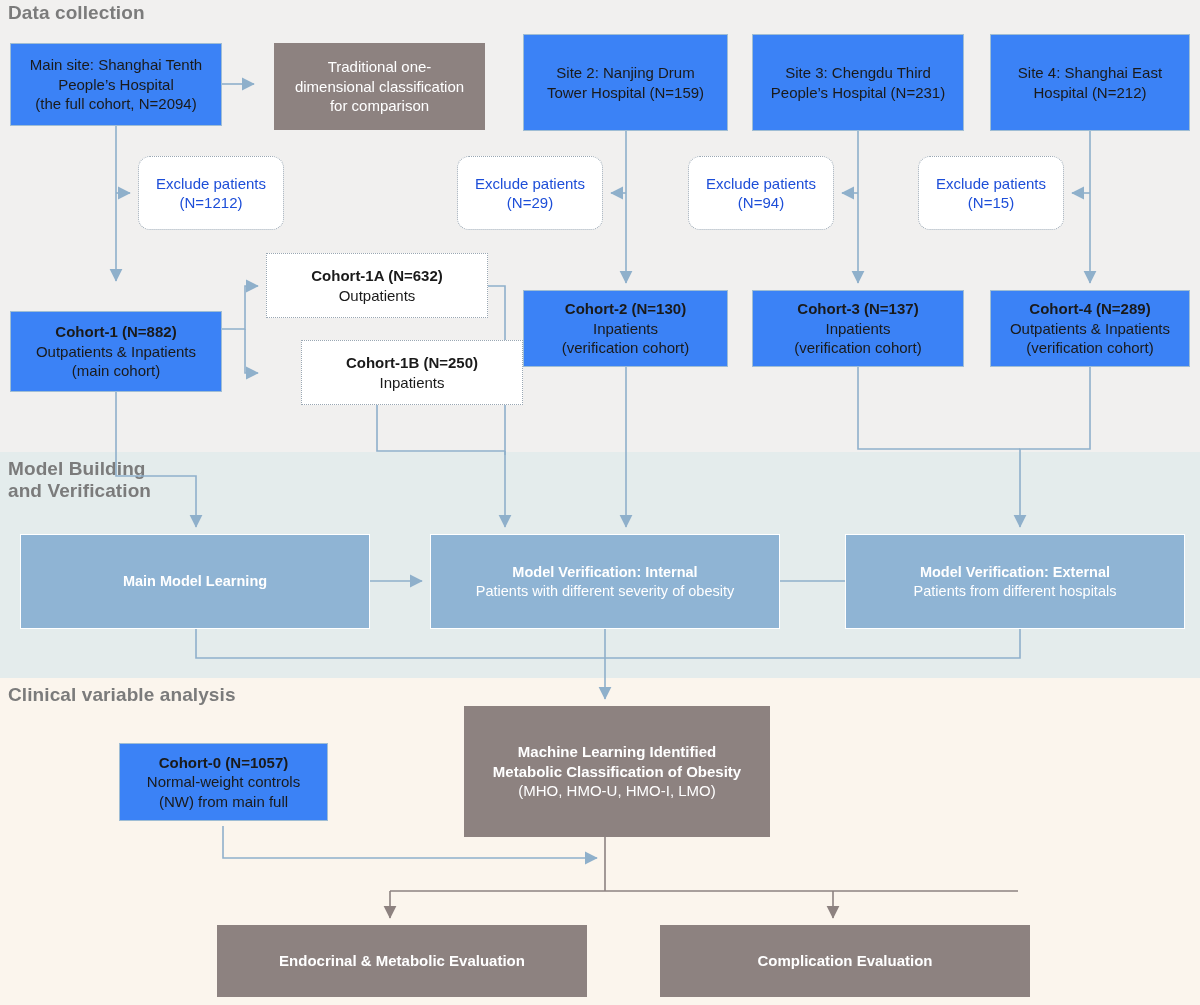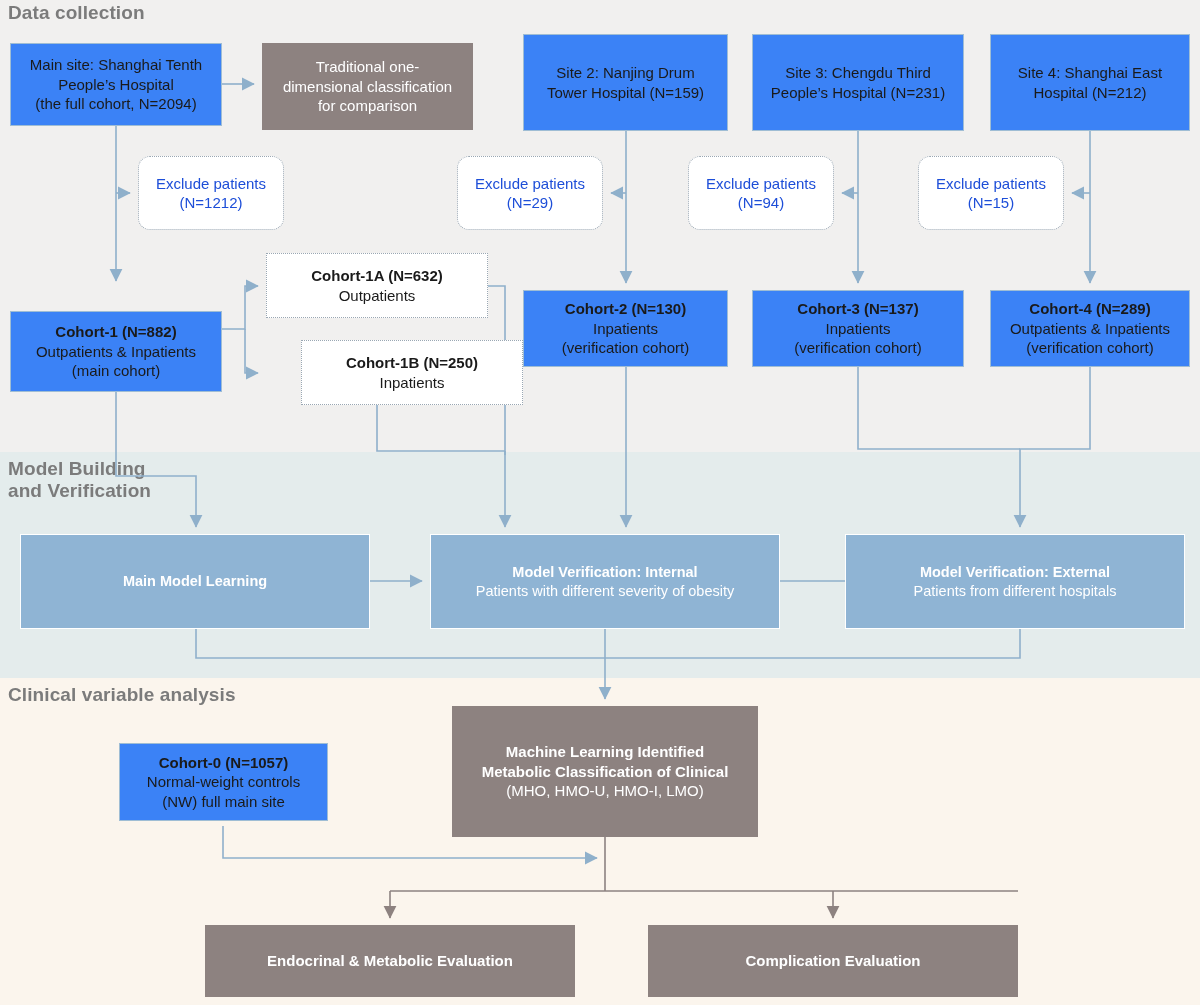--- a/index.html
+++ b/index.html
@@ -81,20 +81,21 @@
     border: 1px dotted #9aa7b3;
     color: #1a1a1a;
     font-size: 15px;
   }
   
   .box-brown {
     background: #8d8280;
     border: none;
     color: #ffffff;
     font-size: 15px;
+    margin-left: 12px;
   }
   
   .box-blue {
     background: #8fb4d4;
     border: 1px solid #ffffff;
     color: #ffffff;
     font-size: 14.5px;
   }
 </style>
 </head>
@@ -264,26 +265,26 @@
   </div>
 
   <div class="node box-blue" id="n-verif-external" style="left: 845px; top: 534px; width: 340px; height: 95px;">
     <span class="ln b">Model Verification: External</span>
     <span class="ln">Patients from different hospitals</span>
   </div>
 
   <div class="node box-solid" id="n-cohort0" style="left: 119px; top: 743px; width: 209px; height: 78px;">
     <span class="ln b">Cohort-0 (N=1057)</span>
     <span class="ln">Normal-weight controls</span>
-    <span class="ln">(NW) full main site</span>
+    <span class="ln">(NW) from main full</span>
   </div>
 
   <div class="node box-brown" id="n-ml" style="left: 452px; top: 706px; width: 306px; height: 131px;">
     <span class="ln b">Machine Learning Identified</span>
-    <span class="ln b">Metabolic Classification of Clinical</span>
+    <span class="ln b">Metabolic Classification of Obesity</span>
     <span class="ln">(MHO, HMO-U, HMO-I, LMO)</span>
   </div>
 
   <div class="node box-brown" id="n-endocrinal" style="left: 205px; top: 925px; width: 370px; height: 72px;">
     <span class="ln b">Endocrinal &amp; Metabolic Evaluation</span>
   </div>
 
   <div class="node box-brown" id="n-complication" style="left: 648px; top: 925px; width: 370px; height: 72px;">
     <span class="ln b">Complication Evaluation</span>
   </div>

